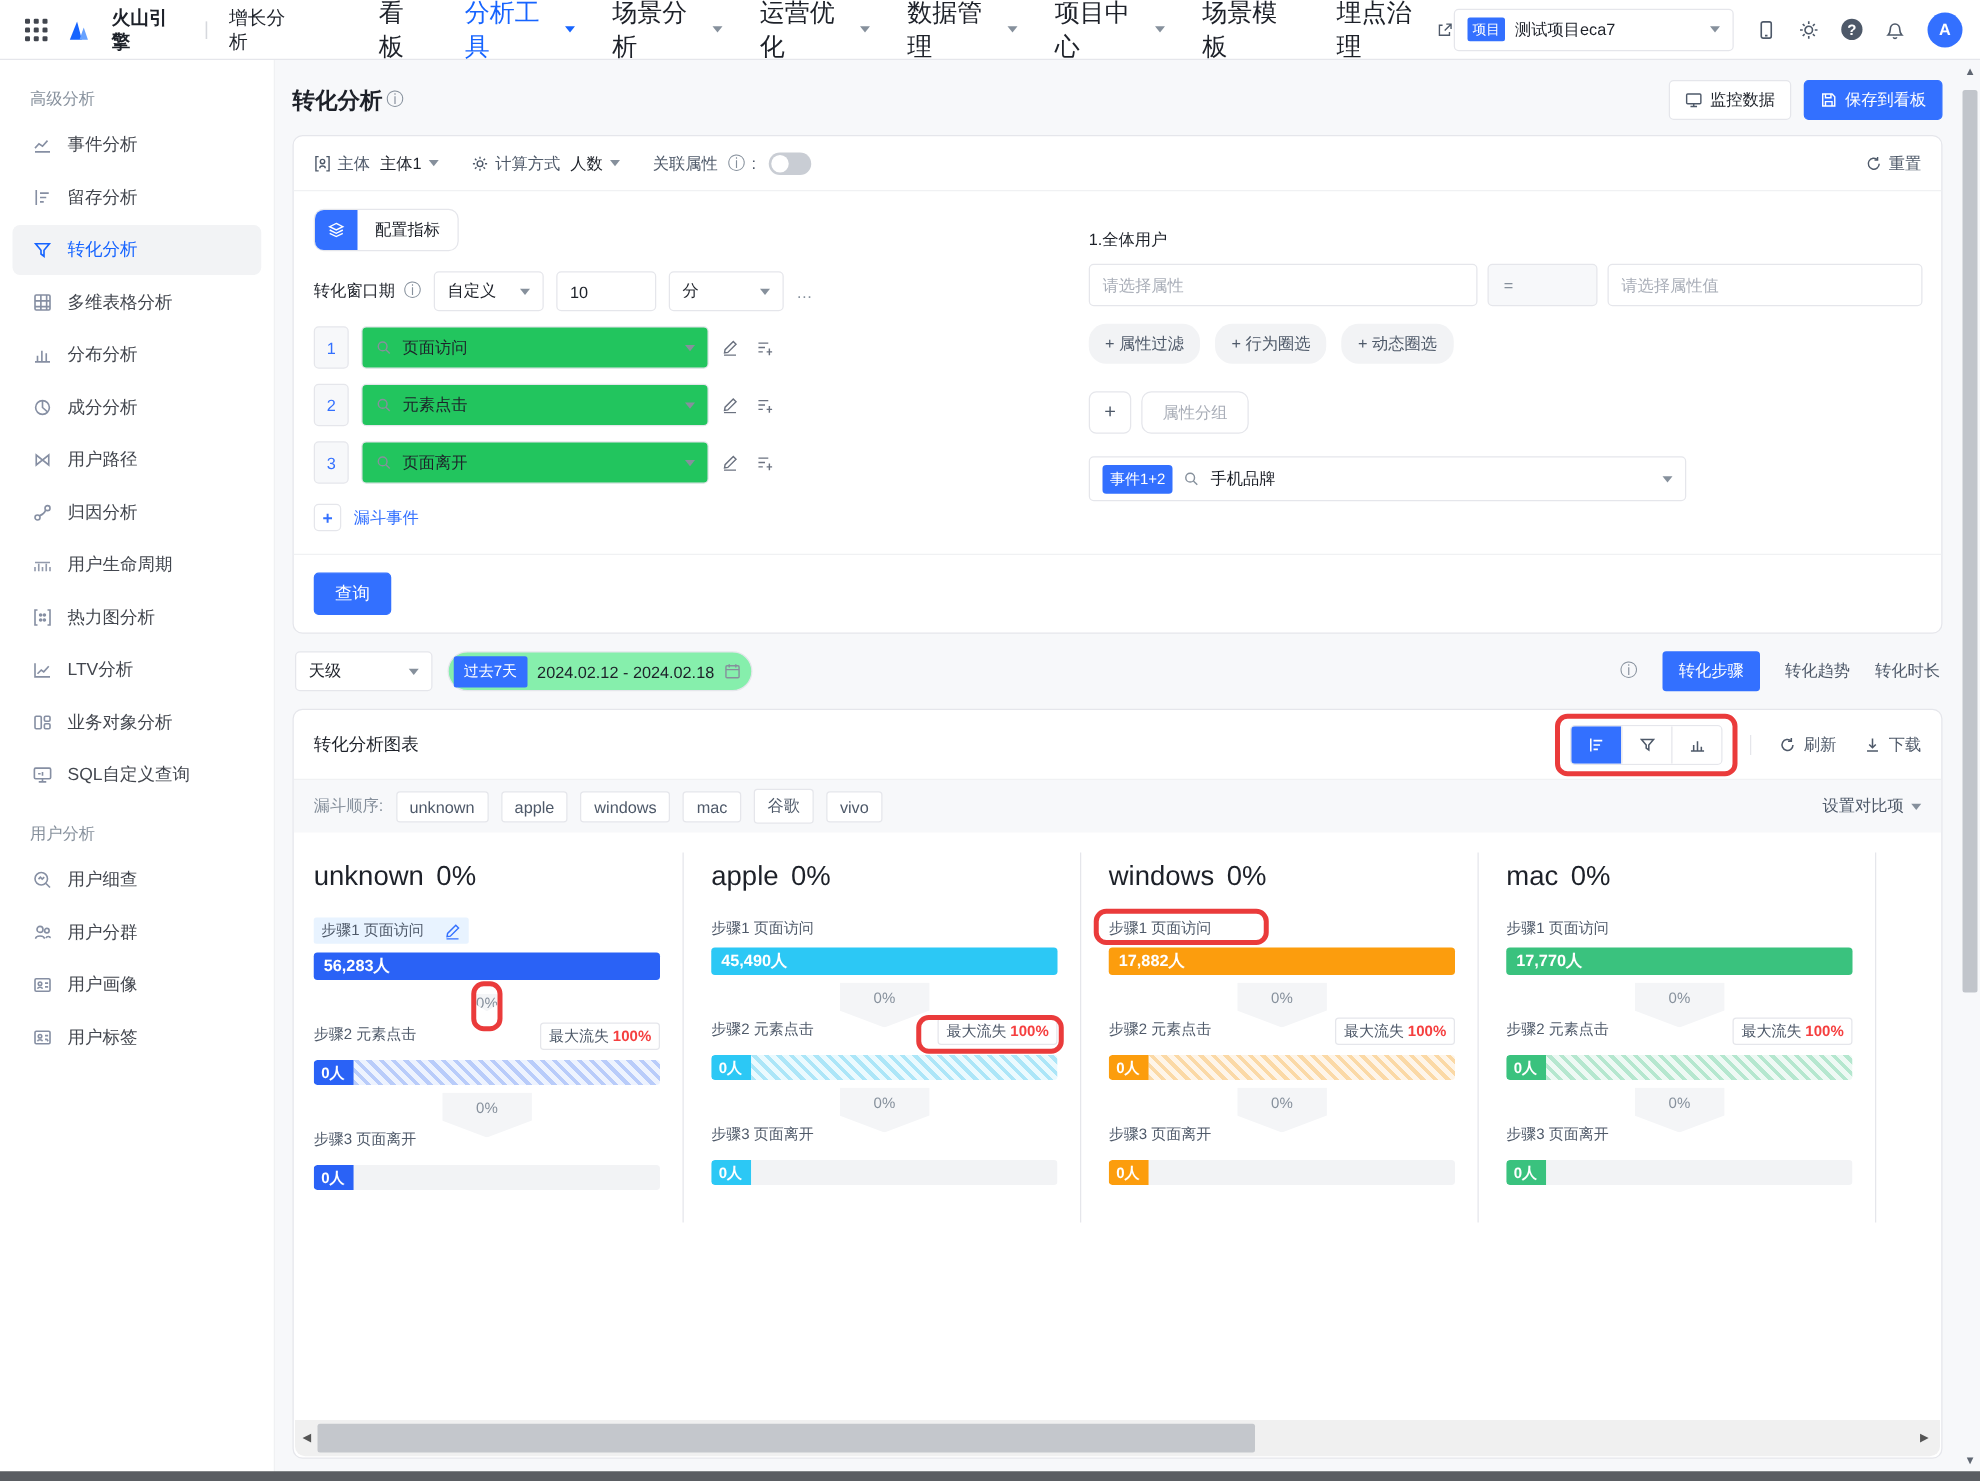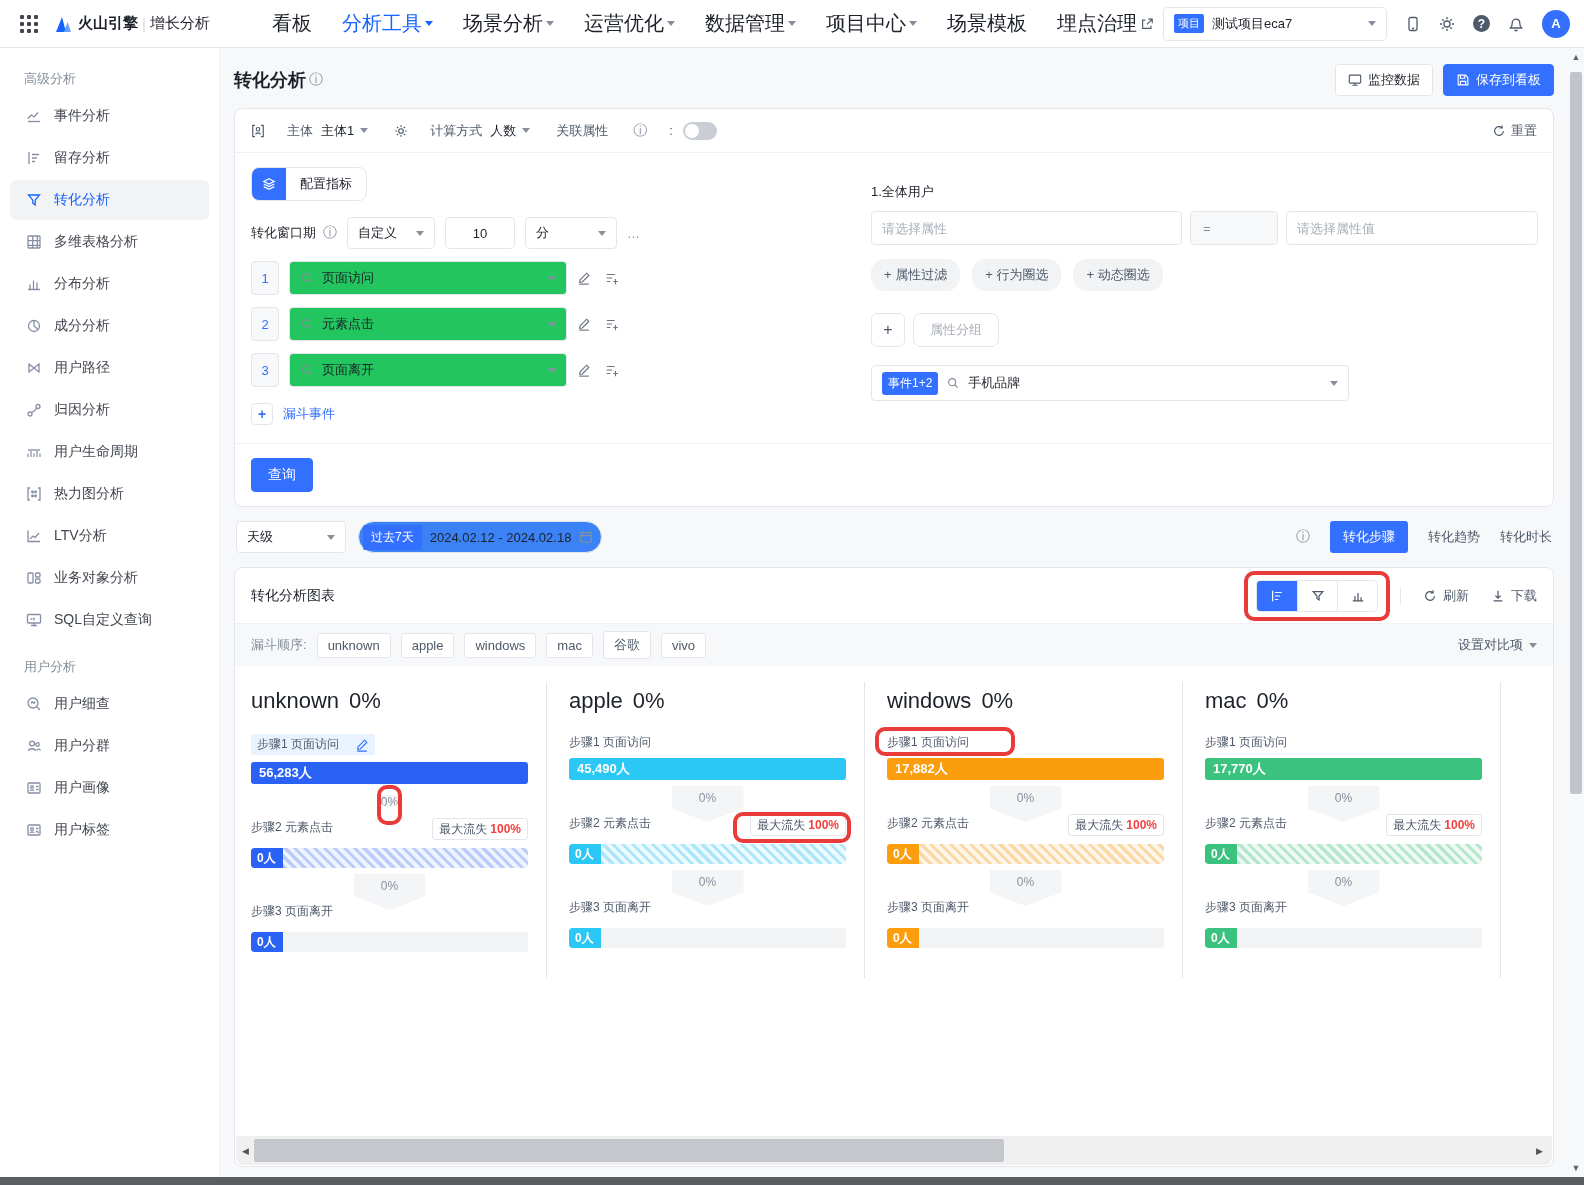--- a/index.html
+++ b/index.html
@@ -6,21 +6,21 @@
   body{width:1584px;height:1185px;overflow:hidden;font-family:"Liberation Sans","DejaVu Sans",sans-serif;color:#1d2129;background:#fff;font-size:13px}
   svg{display:block}
   .i16{width:16px;height:16px}
   .i14{width:14px;height:14px}
   .cvr{display:inline-block;width:0;height:0;border:4px solid transparent;border-top:5px solid #86909c;transform:translateY(2px)}
   .cvr.blue{border-top-color:#1664ff}
   
   .topnav{position:fixed;top:0;left:0;right:0;height:48px;background:#fff;border-bottom:1px solid #e5e6eb;display:flex;align-items:center;padding:0 14px;z-index:30}
   .gridic{display:grid;grid-template-columns:repeat(3,4px);grid-gap:3px;margin:0 14px 0 6px}
   .gridic i{width:4px;height:4px;background:#42464e;border-radius:1px}
-  .brand{display:flex;align-items:center;gap:4px;font-size:15px}
+  .brand{display:flex;align-items:center;gap:16px;font-size:15px}
   .brand .nm{font-weight:700}
   .brand .dv{color:#d6d8dd}
   .menu{display:flex;align-items:center;gap:30px;margin-left:62px;font-size:20px;color:#1d2129}
   .mitem{display:flex;align-items:center;gap:3px;cursor:pointer}
   .mitem.active{color:#1664ff}
   .nav-right{margin-left:auto;display:flex;align-items:center;gap:18px}
   .projbox{width:224px;height:34px;border:1px solid #e5e6eb;border-radius:4px;display:flex;align-items:center;padding:0 10px;gap:8px}
   .projbadge{background:#3370ff;color:#fff;font-size:11px;border-radius:2px;padding:2px 4px}
   .projname{font-size:13px}
   .projbox .cvr{margin-left:auto}
@@ -39,21 +39,21 @@
   .titlebar{display:flex;align-items:center;height:40px}
   .ptitle{font-size:18px;font-weight:700}
   .info{color:#86909c;font-size:14px;margin-left:3px}
   .tb-right{margin-left:auto;display:flex;gap:10px}
   .btn{height:32px;border:1px solid #e5e6eb;background:#fff;border-radius:4px;padding:0 12px;font-size:13px;display:inline-flex;align-items:center;gap:6px;color:#1d2129;cursor:pointer}
   .btn.primary{background:#3370ff;border-color:#3370ff;color:#fff}
   
   .card{background:#fff;border:1px solid #e5e6eb;border-radius:8px}
   .cfg{margin-top:8px}
   .cfg-top{height:44px;display:flex;align-items:center;gap:8px;padding:0 16px;border-bottom:1px solid #f0f1f3;color:#1d2129}
-  .cfg-top .lab{display:flex;align-items:center;gap:22px;color:#4e5969}
+  .cfg-top .lab{display:flex;align-items:center;gap:5px;color:#4e5969}
   .sel{display:inline-flex;align-items:center;gap:6px;cursor:pointer;color:#1d2129}
   .tog{width:34px;height:18px;border-radius:9px;background:#c9cdd4;position:relative;margin-left:2px;cursor:pointer}
   .tog::after{content:"";position:absolute;left:2px;top:2px;width:14px;height:14px;background:#fff;border-radius:50%}
   .reset{margin-left:auto;display:flex;align-items:center;gap:5px;color:#4e5969;cursor:pointer}
   .cfg-body{display:flex;padding:14px 16px 8px;gap:36px}
   .cfg-left{width:584px;flex:none}
   .cfg-rightp{flex:1}
   .tabpill{display:inline-flex;align-items:stretch;border:1px solid #e5e6eb;border-radius:8px;overflow:hidden;height:34px;background:#fff}
   .tabpill .tic{width:34px;display:flex;align-items:center;justify-content:center;color:#fff}
   .tabpill .tlb{padding:0 14px;display:flex;align-items:center;font-size:13px}
@@ -83,21 +83,21 @@
   .qpill{background:#f2f3f5;border-radius:14px;padding:7px 13px;color:#4e5969;cursor:pointer}
   .grouprow{display:flex;align-items:center;margin:10px 0 18px}
   .pluscell{width:34px;height:34px;border:1px solid #e5e6eb;border-radius:6px;display:flex;align-items:center;justify-content:center;color:#4e5969;font-size:16px;cursor:pointer}
   .groupcell{height:34px;border:1px solid #e5e6eb;border-radius:8px;padding:0 16px;display:flex;align-items:center;color:#a9aeb8;margin-left:8px}
   .evsel{width:478px;height:36px;border:1px solid #e5e6eb;border-radius:4px;display:flex;align-items:center;gap:8px;padding:0 10px;cursor:pointer}
   .evbadge{background:#3370ff;color:#fff;border-radius:3px;font-size:12px;padding:3px 6px;white-space:nowrap}
   .evsel .cvr{margin-left:auto}
   
   .daterow{display:flex;align-items:center;margin:14px 2px 0}
   .gransel{width:110px}
-  .datepill{margin-left:12px;height:32px;border:1px solid #e5e6eb;border-radius:16px;background:#3b82f6;display:flex;align-items:center;padding:0 8px 0 4px;gap:8px}
+  .datepill{margin-left:12px;height:32px;border:1px solid #e5e6eb;border-radius:16px;background:#86efac;display:flex;align-items:center;padding:0 8px 0 4px;gap:8px}
   .quickbadge{background:#3370ff;color:#fff;border-radius:2px;font-size:12px;padding:4px 8px}
   .dr-right{margin-left:auto;display:flex;align-items:center;gap:20px}
   .vtab{color:#4e5969;cursor:pointer;font-size:13px}
   .vtab.active{background:#3370ff;color:#fff;border-radius:3px;padding:7px 13px}
   
   .chartcard{margin-top:14px;position:relative;height:600px;overflow:hidden}
   .chead{height:56px;display:flex;align-items:center;padding:0 16px;border-bottom:1px solid #f0f1f3}
   .ctitle{font-size:14px}
   .chead-right{margin-left:auto;display:flex;align-items:center;gap:22px}
   .tgroup{display:flex;border:1px solid #e5e6eb;border-radius:4px;overflow:hidden}
@@ -475,21 +475,21 @@
 
         <div class="winrow">
           <span class="wlabel">
               <span>转化窗口期</span>
               <span class="info">ⓘ</span>
             </span>
           <span class="box" style="width:88px">
               <span>自定义</span>
               <i class="cvr"></i>
             </span>
-          <input class="inp" style="width: 70px; height: 32px; text-align: center;" value="10">
+          <input class="inp" style="width: 80px; height: 32px;" value="10">
           <span class="box" style="width:92px">
               <span>分</span>
               <i class="cvr"></i>
             </span>
           <span class="dots">…</span>
         </div>
 
         <div class="steprow">
           <span class="stepnum">1</span>
           <span class="stepsel">

